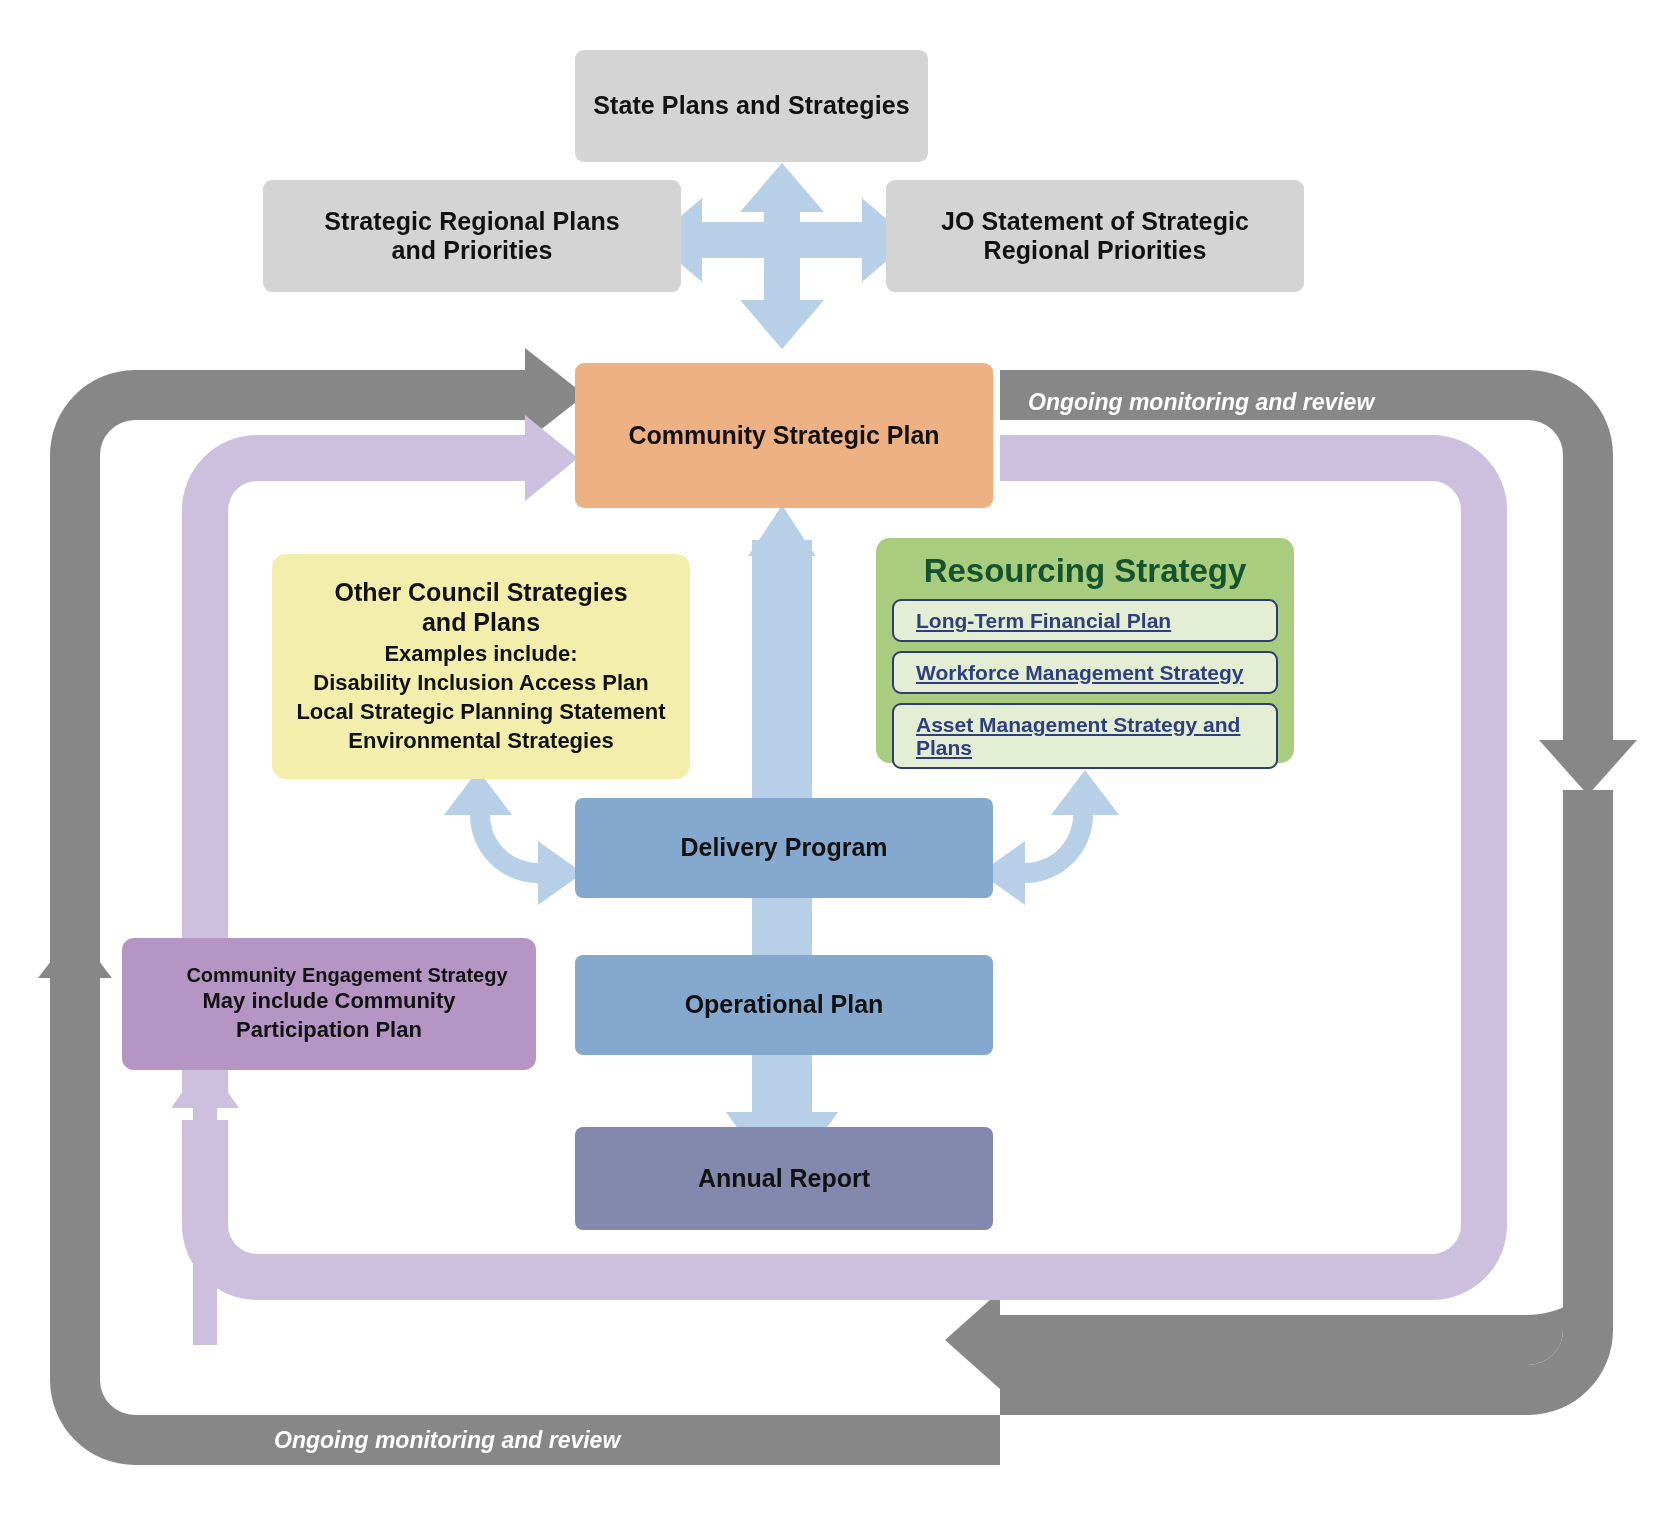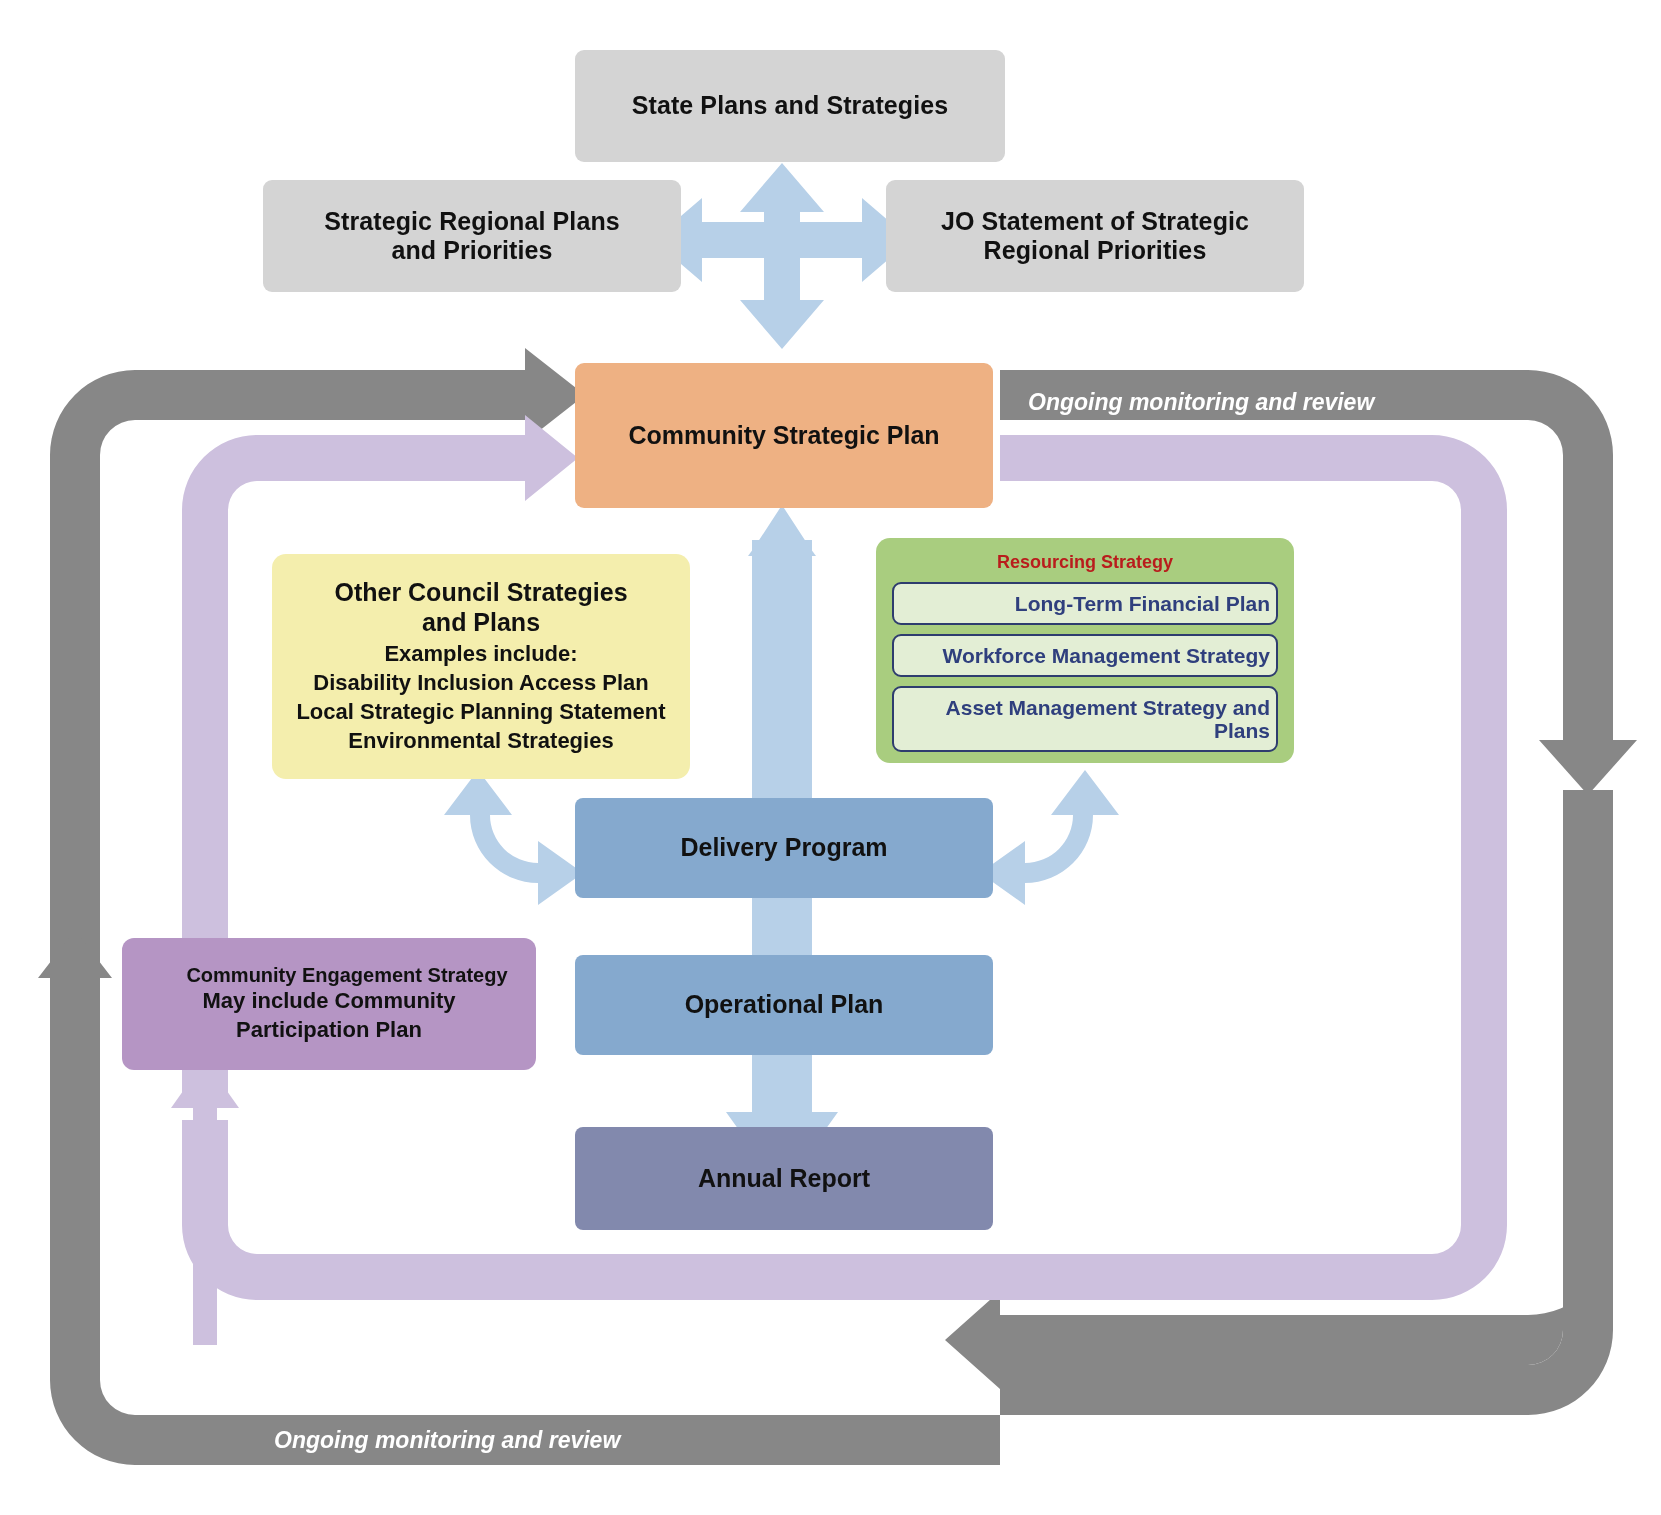--- a/index.html
+++ b/index.html
@@ -13,24 +13,24 @@
   .box .t2{font-weight:bold;line-height:1.2;}
   .grey-box{background:#d4d4d4;border-radius:9px;}
   .grey-box .t1{font-size:25px;letter-spacing:.1px;}
   .csp{background:#eeb183;border-radius:9px;justify-content:center;}
   .csp .t1{font-size:25px;}
   .yellow{background:#f4eead;border-radius:14px;}
   .yellow .t1{font-size:25px;margin-bottom:1px;}
   .yellow .t2{font-size:22px;font-weight:bold;line-height:1.32;}
   .green{background:#a9cd7f;border-radius:14px;padding:14px 16px 16px 16px;
          justify-content:flex-start;}
-  .green .hdr{font-size:18px;font-weight:bold;margin-bottom:9px;color:#b91c1c;}
+  .green .hdr{font-size:33px;font-weight:bold;margin-bottom:9px;color:#14532d;}
   .chip{box-sizing:border-box;width:100%;background:#e3eed5;border:2.5px solid #2e3c6e;
         border-radius:9px;color:#2f3f7d;font-weight:bold;font-size:21px;
-        padding:8px 6px;margin-bottom:9px;text-align:right;line-height:1.1;}
+        padding:8px 22px;margin-bottom:9px;text-align:left;line-height:1.1;text-decoration:underline;}
   .chip:last-child{margin-bottom:0;}
   .blue{background:#85a9ce;border-radius:8px;}
   .blue .t1{font-size:25px;}
   .slate{background:#8289ad;border-radius:8px;}
   .slate .t1{font-size:25px;}
   .purple{background:#b595c4;border-radius:12px;}
   .purple .t1{font-size:20px;margin-left:36px;}
   .purple .t2{font-size:22px;font-weight:bold;line-height:1.3;}
   .loop-label{position:absolute;color:#ffffff;font-style:italic;font-weight:bold;
               font-size:23px;white-space:nowrap;}
@@ -161,21 +161,21 @@
     <g>
       <path d="M 1085 770
                L 1051 815 L 1073 815
                A 48 48 0 0 1 1025 863
                L 1025 841 L 980 873 L 1025 905 L 1025 883
                A 68 68 0 0 0 1093 815
                L 1119 815 Z" fill="#b7d0e8"></path>
     </g>
   </svg>
 
-  <div class="box grey-box" style="left:575px;top:50px;width:430px;height:112px;">
+  <div class="box grey-box" style="left:575px;top:50px;width:353px;height:112px;">
     <div class="t1">State Plans and Strategies</div>
   </div>
 
   <div class="box grey-box" style="left:263px;top:180px;width:418px;height:112px;">
     <div class="t1">Strategic Regional Plans</div>
     <div class="t1">and Priorities</div>
   </div>
 
   <div class="box grey-box" style="left:886px;top:180px;width:418px;height:112px;">
     <div class="t1">JO Statement of Strategic</div>

